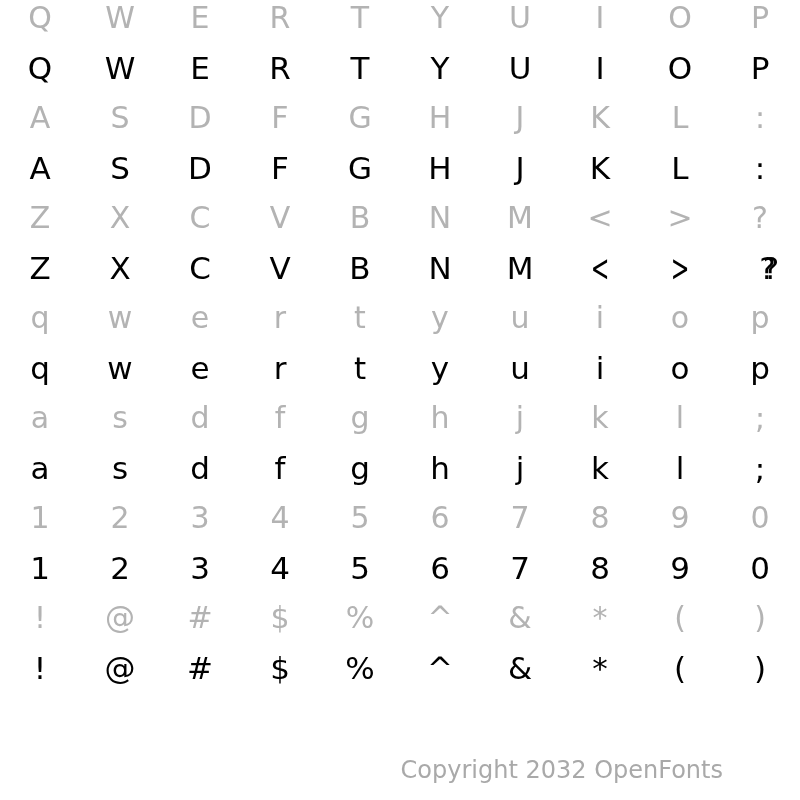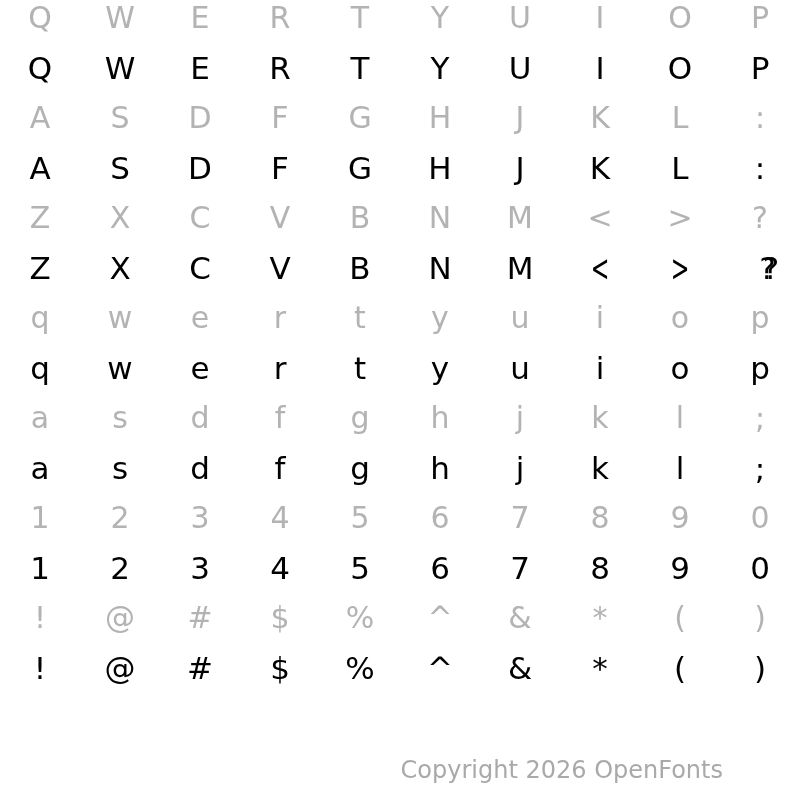--- a/index.html
+++ b/index.html
@@ -226,14 +226,14 @@
         <span class="cell" data-glyph="$">$</span>
         <span class="cell" data-glyph="%">%</span>
         <span class="cell" data-glyph="^">^</span>
         <span class="cell" data-glyph="&amp;">&amp;</span>
         <span class="cell" data-glyph="*">*</span>
         <span class="cell" data-glyph="(">(</span>
         <span class="cell" data-glyph=")">)</span>
       </div>
     </div>
 
-  <div class="copyright">Copyright 2026 OpenFonts</div>
+  <div class="copyright">Copyright 2032 OpenFonts</div>
 </main>
 
 </body></html>

